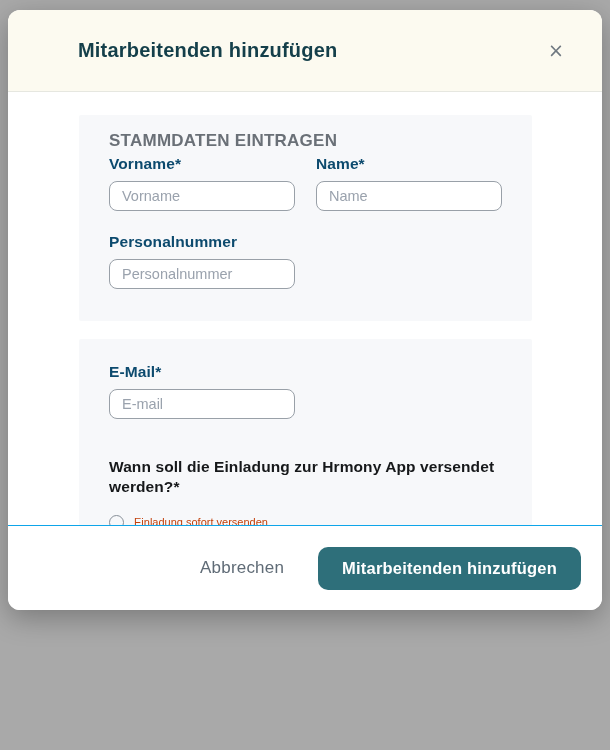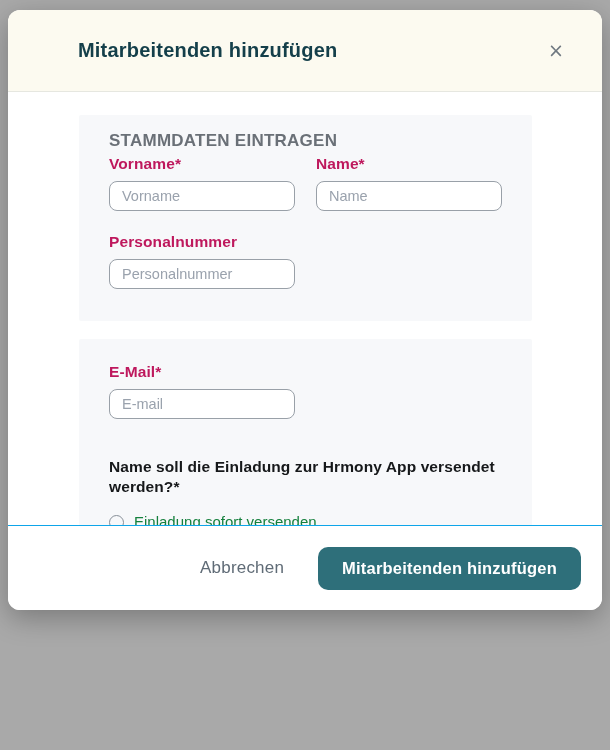--- a/index.html
+++ b/index.html
@@ -55,21 +55,21 @@
   .panel-heading {
     font-size: 17px; font-weight: 700;
     color: #6a7077; letter-spacing: 0.25px;
     line-height: 14px;
   }
   .panel-1 { padding-bottom: 32px; }
   .panel-2 { margin-top: 18px; padding-bottom: 36px; }
   .field-row { display: flex; gap: 21px; margin-top: 6px; }
   .field { display: flex; flex-direction: column; }
   .field-label {
-    font-size: 15.5px; font-weight: 700; color: #be185d;
+    font-size: 15.5px; font-weight: 700; color: #0c4a6e;
     line-height: 20px; margin-bottom: 7px; letter-spacing: 0.1px;
   }
   .text-input {
     width: 186px; height: 30px;
     background: #ffffff;
     border: 1px solid #99a0a8;
     border-radius: 8px;
     padding: 5px 12px;
     font-size: 14.5px; color: #4b5563;
     font-family: "Liberation Sans", sans-serif;
@@ -86,21 +86,21 @@
     display: flex; align-items: center; gap: 10px;
     margin-top: 16px; height: 18px;
   }
   .radio-input {
     appearance: none; -webkit-appearance: none;
     width: 15px; height: 15px; flex: none;
     border: 1.5px solid #878f98; border-radius: 50%;
     background: transparent; cursor: pointer; margin: 0;
   }
   .radio-label {
-    font-size: 15px; color: #15803d; cursor: pointer; line-height: 18px;
+    font-size: 11px; color: #c2410c; cursor: pointer; line-height: 18px;
   }
   
   .modal-footer {
     flex: none; height: 85px;
     background: #ffffff;
     border-top: 1px solid #0ea5e9;
     display: flex; align-items: center; justify-content: flex-end;
     gap: 30px; padding-right: 21px;
   }
   .cancel-btn {
@@ -147,21 +147,21 @@
           <label class="field-label">Personalnummer</label>
           <input type="text" class="text-input" placeholder="Personalnummer" style="">
         </div>
       </section>
 
       <section class="panel panel-2">
         <div class="field email-field">
           <label class="field-label">E-Mail*</label>
           <input type="email" class="text-input" placeholder="E-mail" style="">
         </div>
-        <div class="question">Name soll die Einladung zur Hrmony App versendet werden?*</div>
+        <div class="question">Wann soll die Einladung zur Hrmony App versendet werden?*</div>
         <div class="radio-row">
           <input type="radio" name="invite-timing" class="radio-input" style="">
           <span class="radio-label">Einladung sofort versenden</span>
         </div>
       </section>
 
     </div>
 
     <div class="modal-footer">
       <button class="cancel-btn">Abbrechen</button>

